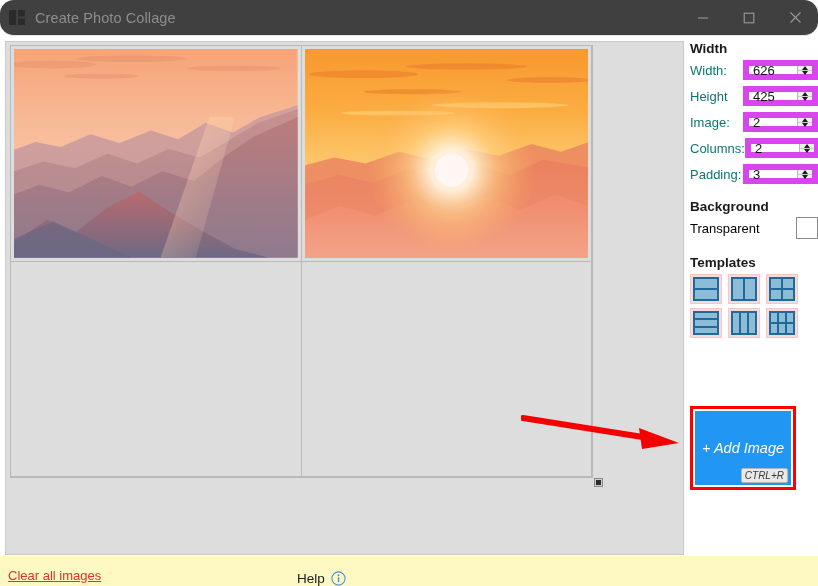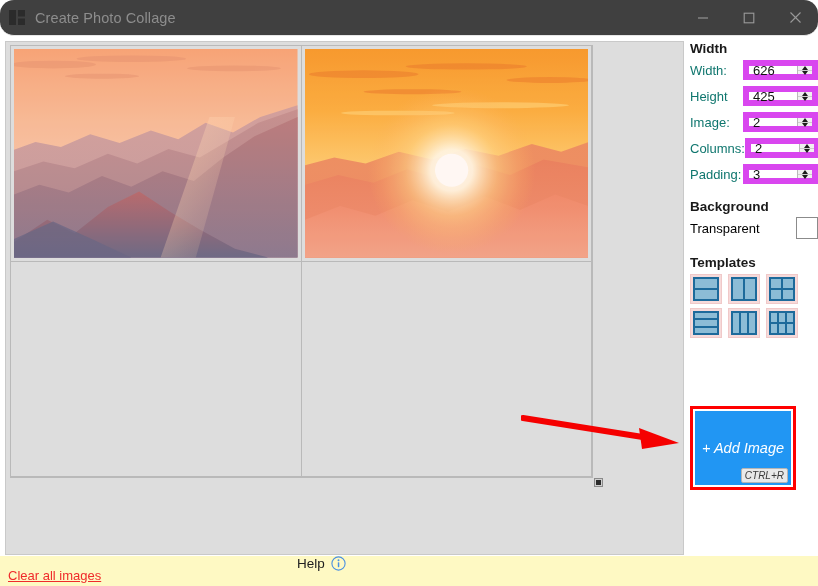--- a/index.html
+++ b/index.html
@@ -223,21 +223,21 @@
     display: flex; align-items: center;
   }
   .clear-link {
     margin-left: 8px;
     font-size: 13px; color: #ef2b2b;
     text-decoration: underline;
     cursor: pointer;
   }
   .help-group {
     position: absolute; left: 297px; top: 0; height: 30px;
-    display: flex; align-items: flex-start; gap: 6px;
+    display: flex; align-items: flex-end; gap: 6px;
   }
   .help-lbl { font-size: 13.5px; color: #202020; }
 </style>
 </head>
 <body>
 
 <div id="app">
 
   <div class="titlebar">
     <svg class="app-icon" viewBox="0 0 16 15">

